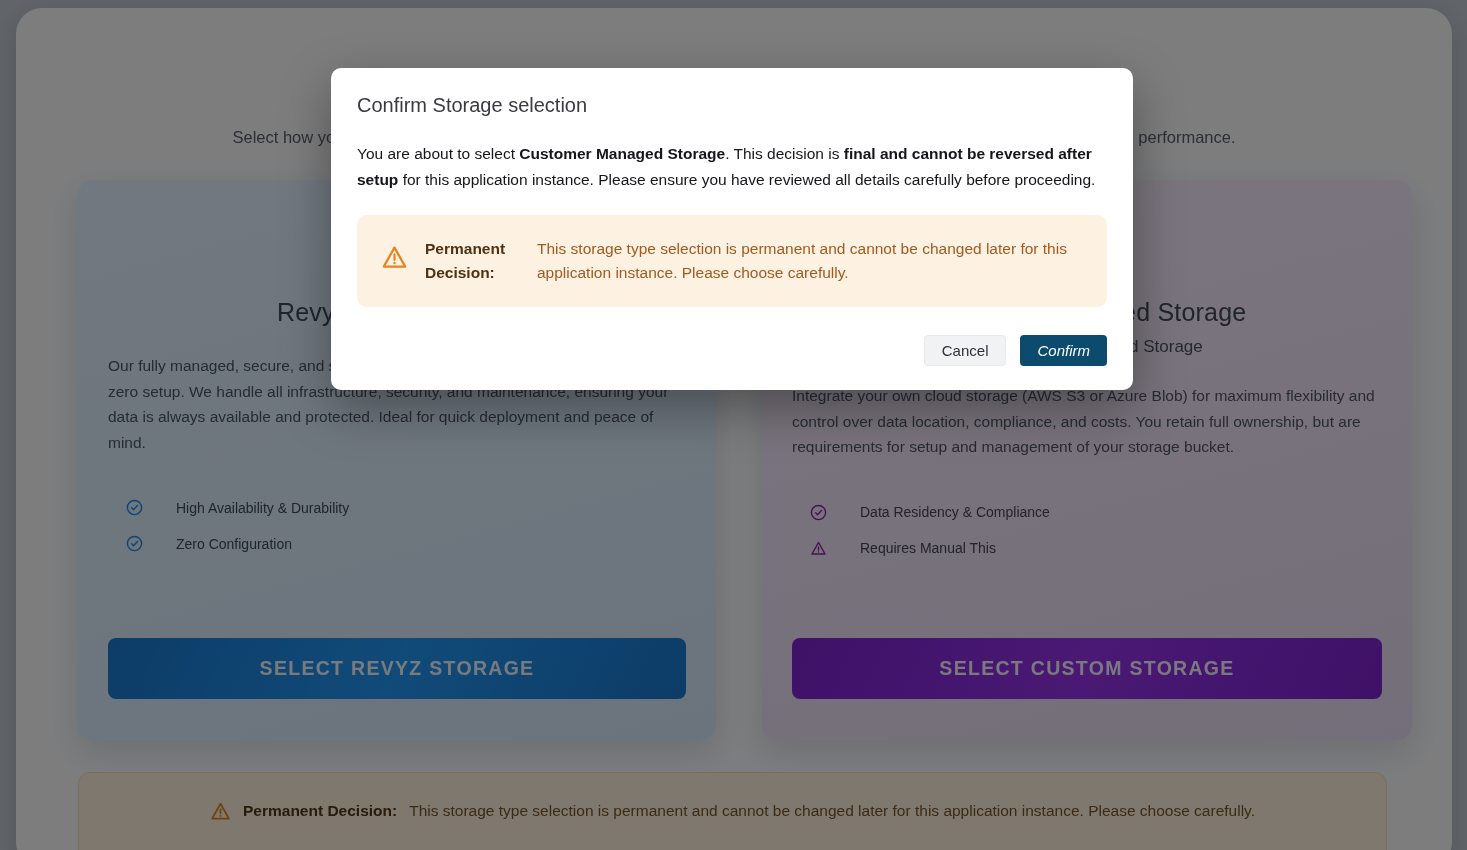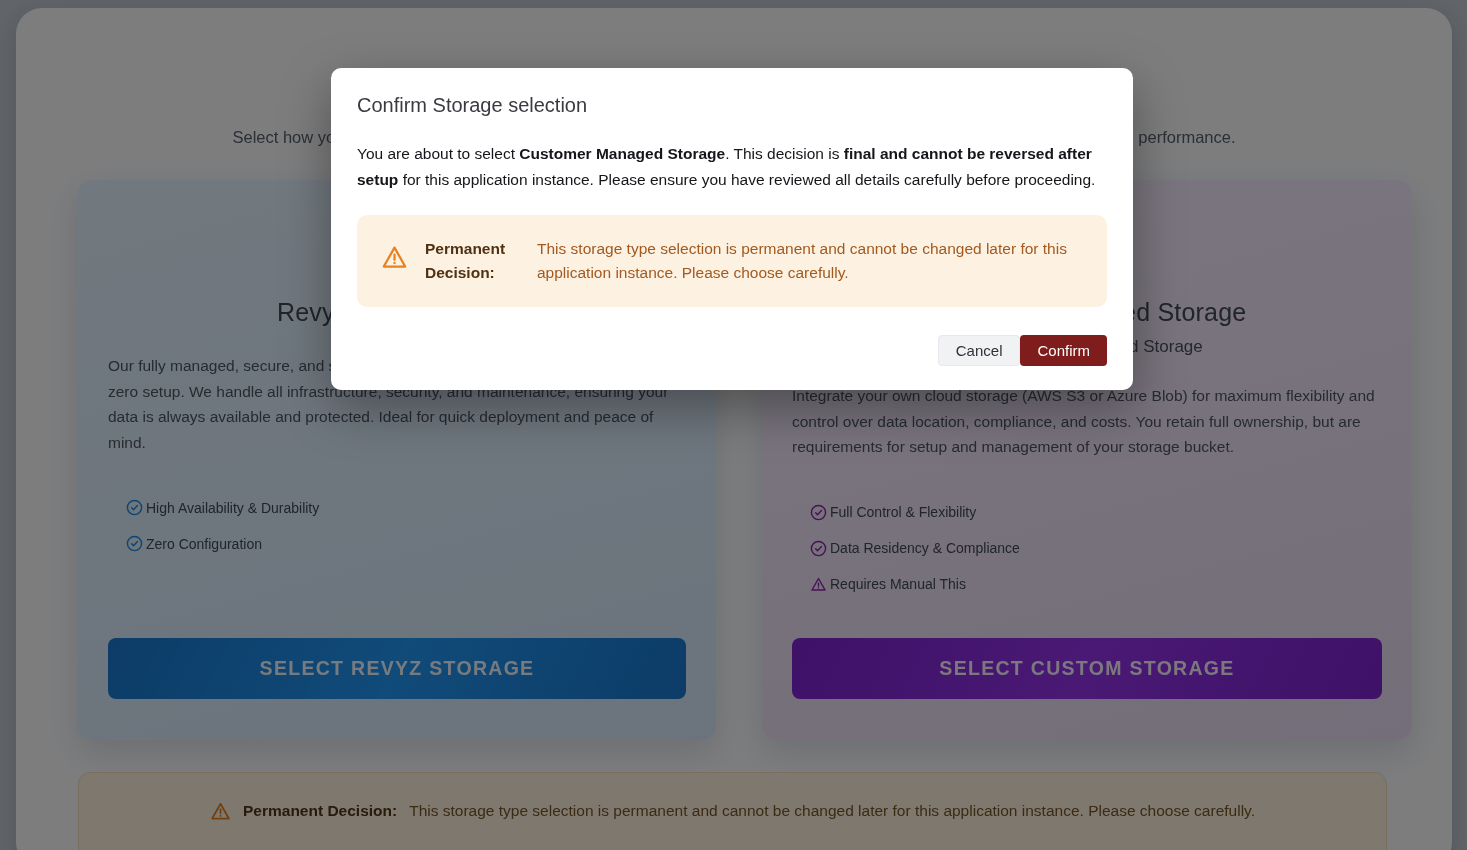--- a/index.html
+++ b/index.html
@@ -34,21 +34,21 @@
   }
   .card-subtitle{
     margin-top:10px; text-align:center; font-size:17px; color:#4a535e;
   }
   .card-desc{
     margin:26px auto 0; font-size:15.5px; line-height:25.7px; color:#4d5663;
   }
   .card-revyz .card-desc{ width:578px; margin-left:0; }
   .card-custom .card-desc{ width:590px; margin-left:0; }
   .features{ list-style:none; margin-top:34px; padding-left:18px; }
-  .features li{ display:flex; align-items:center; gap:3px; height:36px;
+  .features li{ display:flex; align-items:center; gap:33px; height:36px;
     font-size:14px; color:#414a56; }
   .features svg{ width:17px; height:17px; flex:0 0 auto; }
   .blue-ic{ color:#1e88e5; }
   .purple-ic{ color:#8e24aa; }
   .select-btn{
     position:absolute; left:30px; right:30px; bottom:41px; height:61px;
     border:none; border-radius:8px; cursor:pointer;
     font-family:inherit; font-size:19.5px; font-weight:700; letter-spacing:1.3px;
     color:rgba(255,255,255,.93);
     text-align:center;
@@ -81,25 +81,25 @@
     margin-top:22px; background:#fdf1e2; border-radius:10px;
     padding:22px 24px; display:flex; align-items:flex-start; min-height:90px;
   }
   .warn-box .w-icon{ width:30px; flex:0 0 30px; margin-top:7px; }
   .warn-box .w-icon svg{ width:27px; height:27px; color:#e8821f; }
   .warn-label{
     flex:0 0 98px; margin-left:14px; font-size:15.5px; font-weight:700;
     line-height:24px; color:#503212;
   }
   .warn-msg{ flex:1 1 auto; margin-left:14px; font-size:15.5px; line-height:24px; color:#a15a20; }
-  .modal-footer{ margin-top:28px; display:flex; justify-content:flex-end; }
+  .modal-footer{ margin-top:28px; display:flex; justify-content:flex-end; gap:14px; }
   .btn{ height:31px; padding:0 17px; border-radius:4px; font-family:inherit;
     font-size:15px; cursor:pointer; }
   .btn-cancel{ background:#f1f2f4; border:1px solid #e6e8ec; color:#2e3238; }
-  .btn-confirm{ background:#7f1d1d; border:none; color:#ffffff; }
+  .btn-confirm{ background:#0c4a6e; border:none; color:#ffffff;font-style:italic; }
 </style>
 </head>
 <body>
 
 <div class="page-inner">
 
   <p class="subtitle">Select how your application data will be stored. This decision impacts data ownership, setup requirements, compliance, and performance.</p>
 
   <div class="cards-row">
 
@@ -123,27 +123,20 @@
         </li>
       </ul>
       <button class="select-btn btn-revyz">SELECT REVYZ STORAGE</button>
     </div>
 
     <div class="card card-custom">
       <h2 class="card-title">Customer Managed Storage</h2>
       <div class="card-subtitle">Bring Your Own Cloud Storage</div>
       <p class="card-desc">Integrate your own cloud storage (AWS S3 or Azure Blob) for maximum flexibility and control over data location, compliance, and costs. You retain full ownership, but are requirements for setup and management of your storage bucket.</p>
       <ul class="features">
-        <li>
-          <svg class="purple-ic" viewBox="0 0 24 24" fill="none" stroke="currentColor" stroke-width="2" stroke-linecap="round" stroke-linejoin="round">
-              <circle cx="12" cy="12" r="10"></circle>
-              <path d="M8 12.5l2.6 2.6 5.6-6"></path>
-            </svg>
-          <span>Full Control &amp; Flexibility</span>
-        </li>
         <li>
           <svg class="purple-ic" viewBox="0 0 24 24" fill="none" stroke="currentColor" stroke-width="2" stroke-linecap="round" stroke-linejoin="round">
               <circle cx="12" cy="12" r="10"></circle>
               <path d="M8 12.5l2.6 2.6 5.6-6"></path>
             </svg>
           <span>Data Residency &amp; Compliance</span>
         </li>
         <li>
           <svg class="purple-ic" viewBox="0 0 24 24" fill="none" stroke="currentColor" stroke-width="2" stroke-linecap="round" stroke-linejoin="round">
               <path d="M12 3.5L2.8 19.8h18.4L12 3.5z"></path>

